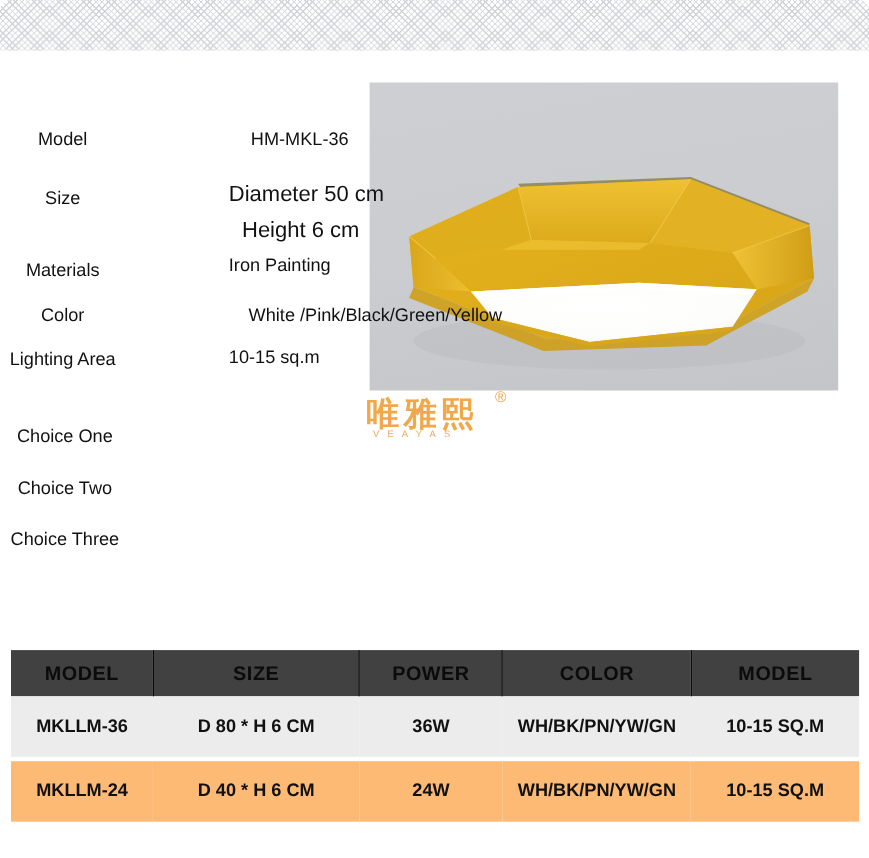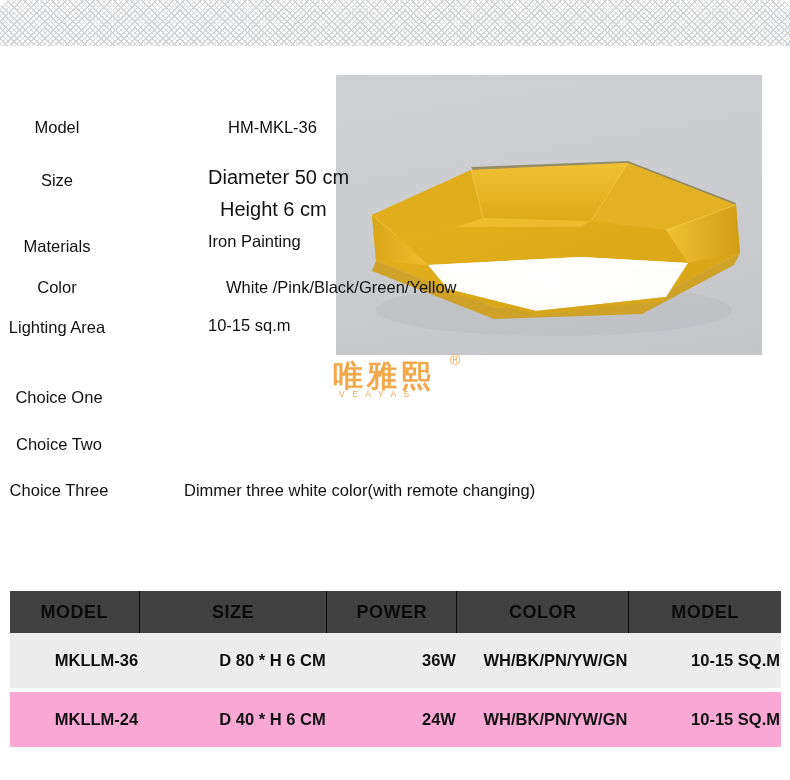--- a/index.html
+++ b/index.html
@@ -136,24 +136,24 @@
     border-right: 1px solid #0d0d0d;
     text-align: center;
   }
   #spec-table th:last-child { border-right: none; }
   #spec-table td {
     background: #ececec;
     color: #111;
     font-size: 16.5px;
     font-weight: bold;
     height: 53px;
-    text-align: right;
+    text-align: center;
     border-bottom: 4px solid #ffffff;
   }
-  #spec-table tr.row-b td { background: #f9a8d4; }
+  #spec-table tr.row-b td { background: #fdba74; }
   .col-model  { width: 122px; }
   .col-size   { width: 177px; }
   .col-power  { width: 123px; }
   .col-color  { width: 162px; }
   .col-apply  { width: 144px; }
 </style>
 </head>
 <body>
 
 <div id="page">
@@ -237,21 +237,20 @@
     <div class="wm-cjk">唯雅熙</div>
     <div class="wm-reg">®</div>
     <div class="wm-sub">VEAYAS</div>
   </div>
 
   <div class="spec-label" style="left:-16px; top:388px;">Choice One</div>
 
   <div class="spec-label" style="left:-16px; top:435px;">Choice Two</div>
 
   <div class="spec-label" style="left:-16px; top:481px;">Choice Three</div>
-  <div class="spec-value" style="left:184px; top:481px;">Dimmer three white color(with remote changing)</div>
 
   <table id="spec-table">
     <colgroup>
       <col class="col-model">
         <col class="col-size">
         <col class="col-power">
         <col class="col-color">
         <col class="col-apply">
     </colgroup>
     <thead>

